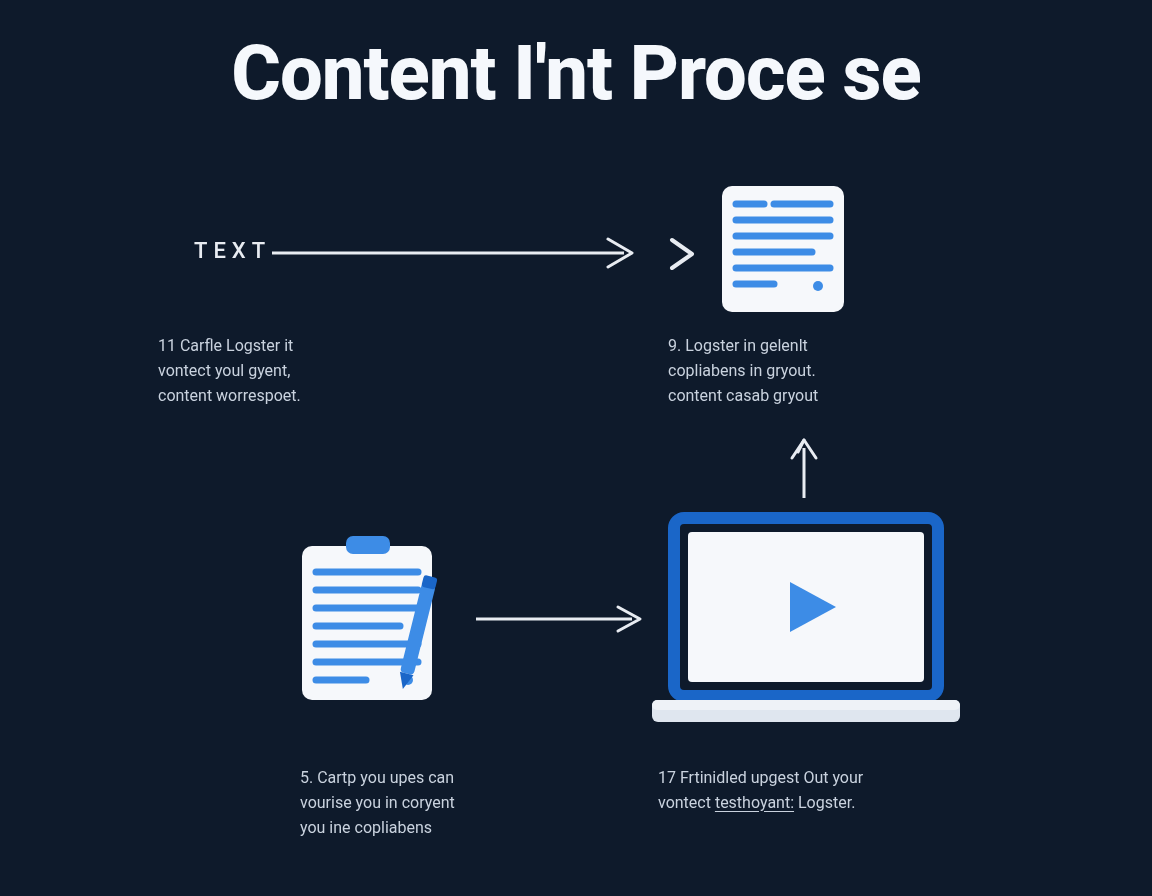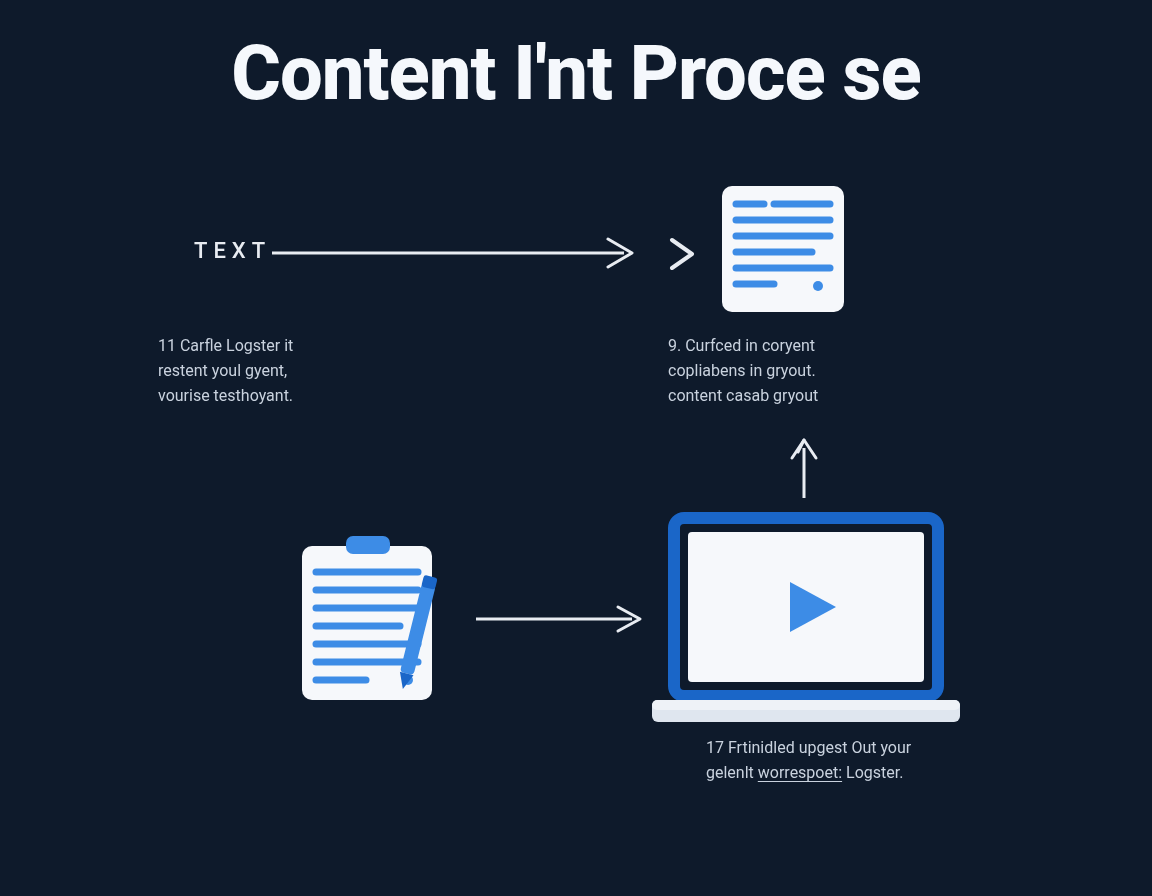--- a/index.html
+++ b/index.html
@@ -85,26 +85,26 @@
       <line x1="22" y1="56" x2="116" y2="56"></line>
       <line x1="22" y1="72" x2="98" y2="72"></line>
       <line x1="22" y1="88" x2="116" y2="88"></line>
       <line x1="22" y1="104" x2="60" y2="104"></line>
     </g>
     <circle cx="104" cy="106" r="5" fill="#3d8ce6"></circle>
   </svg>
 
   <div class="caption" style="left:158px; top:334px;">
     <span class="num">11</span> <span>Carfle Logster it</span><br>
-    <span>restent youl gyent,</span><br>
-    <span>vourise testhoyant.</span>
+    <span>vontect youl gyent,</span><br>
+    <span>content worrespoet.</span>
   </div>
 
   <div class="caption" style="left:668px; top:334px;">
-    <span class="num">9.</span> <span>Curfced in coryent</span><br>
+    <span class="num">9.</span> <span>Logster in gelenlt</span><br>
     <span>copliabens in gryout.</span><br>
     <span>content casab gryout</span>
   </div>
 
   <svg class="arrow" style="left:784px; top:432px;" width="40" height="70" viewBox="0 0 40 70">
     <line x1="20" y1="66" x2="20" y2="16" stroke="#e8ecf2" stroke-width="3"></line>
     <polyline points="8,26 20,8 32,26" fill="none" stroke="#e8ecf2" stroke-width="3" stroke-linecap="round" stroke-linejoin="round"></polyline>
     <line x1="14" y1="20" x2="20" y2="8" stroke="#e8ecf2" stroke-width="3" stroke-linecap="round"></line>
   </svg>
 
@@ -139,19 +139,24 @@
     <rect x="26" y="10" width="264" height="178" rx="10" fill="none" stroke="#1a66c8" stroke-width="12"></rect>
 
     <rect x="40" y="24" width="236" height="150" rx="4" fill="#f6f8fb"></rect>
 
     <rect x="4" y="192" width="308" height="22" rx="6" fill="#dfe6ef"></rect>
     <rect x="4" y="192" width="308" height="10" rx="5" fill="#eef2f7"></rect>
 
     <polygon points="142,74 142,124 188,99" fill="#3d8ce6"></polygon>
   </svg>
 
+  <div class="caption" style="left:300px; top:766px;">
+    <span class="num">5.</span> <span>Cartp you upes can</span><br>
+    <span>vourise you in coryent</span><br>
+    <span>you ine copliabens</span>
+  </div>
 
-  <div class="caption" style="left:658px; top:736px; max-width:320px;margin-left:48px;">
+  <div class="caption" style="left:658px; top:766px; max-width:320px;">
     <span class="num">17</span> <span>Frtinidled upgest Out your</span><br>
-    <span>gelenlt </span><span class="underline">worrespoet:</span><span> Logster.</span>
+    <span>vontect </span><span class="underline">testhoyant:</span><span> Logster.</span>
   </div>
 
 </div>
 
 </body></html>

